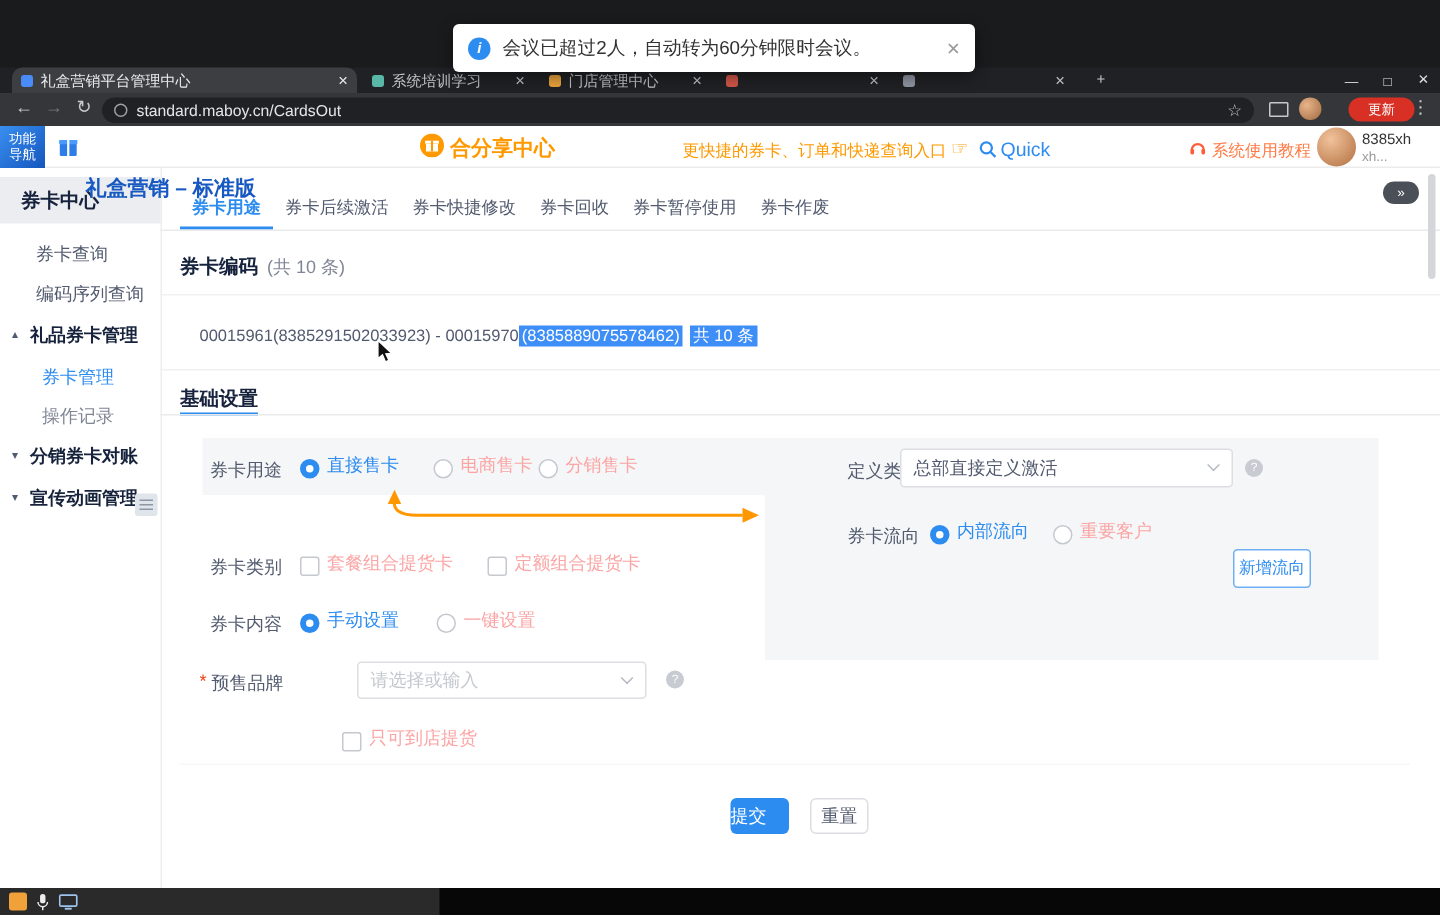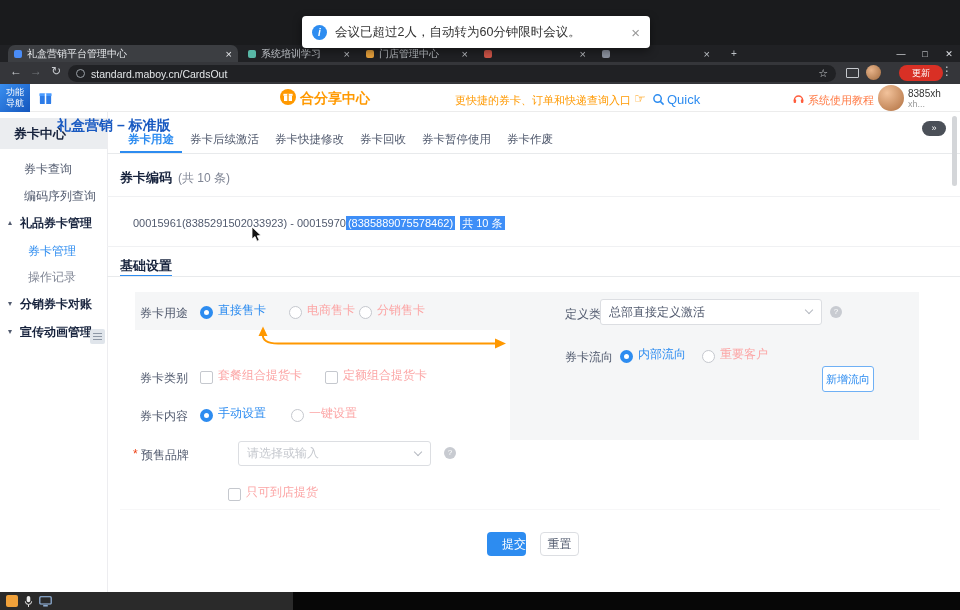--- a/index.html
+++ b/index.html
@@ -99,21 +99,21 @@
   .select { position:absolute; background:#fff; border:1px solid #dcdee2; border-radius:3px;
             display:flex; align-items:center; padding:0 22px 0 8px; font-size:12px; color:#515a6e; }
   .select .car { position:absolute; right:9px; top:50%; margin-top:-5px; width:6px; height:6px;
                  border-right:1.2px solid #b5b9c1; border-bottom:1.2px solid #b5b9c1; transform:rotate(45deg); }
   .ph { color:#c5c8ce; }
   .infodot { position:absolute; width:12px; height:12px; border-radius:50%; background:#c8cbd1; color:#fff;
              font-size:8px; line-height:12px; text-align:center; }
   .btn-outline { position:absolute; background:#fff; border:1px solid #6fb0f5; border-radius:3px; color:#2d8cf0;
                  font-size:11px; text-align:center; }
   .btn-primary { position:absolute; background:#2d8cf0; border-radius:4px; color:#fff; font-size:12px;
-                 text-align:right; line-height:24px;font-family:Liberation Serif, serif; }
+                 text-align:left; line-height:24px;font-family:Liberation Serif, serif; }
   .btn-plain { position:absolute; background:#fff; border:1px solid #dcdee2; border-radius:4px; color:#515a6e;
                font-size:12px; text-align:center; line-height:22px; }
 
   
   .scrollthumb { position:absolute; left:952px; top:116px; width:5px; height:70px; background:#d4d6d9; border-radius:3px; }
 
   
   .sharebar { position:absolute; left:0; top:592px; width:960px; height:18px; background:#070707; z-index:55; }
   .shareinner { position:absolute; left:0; top:0; width:293px; height:18px; background:#2a2a2a;
                 display:flex; align-items:center; gap:6px; padding:0 6px; }

